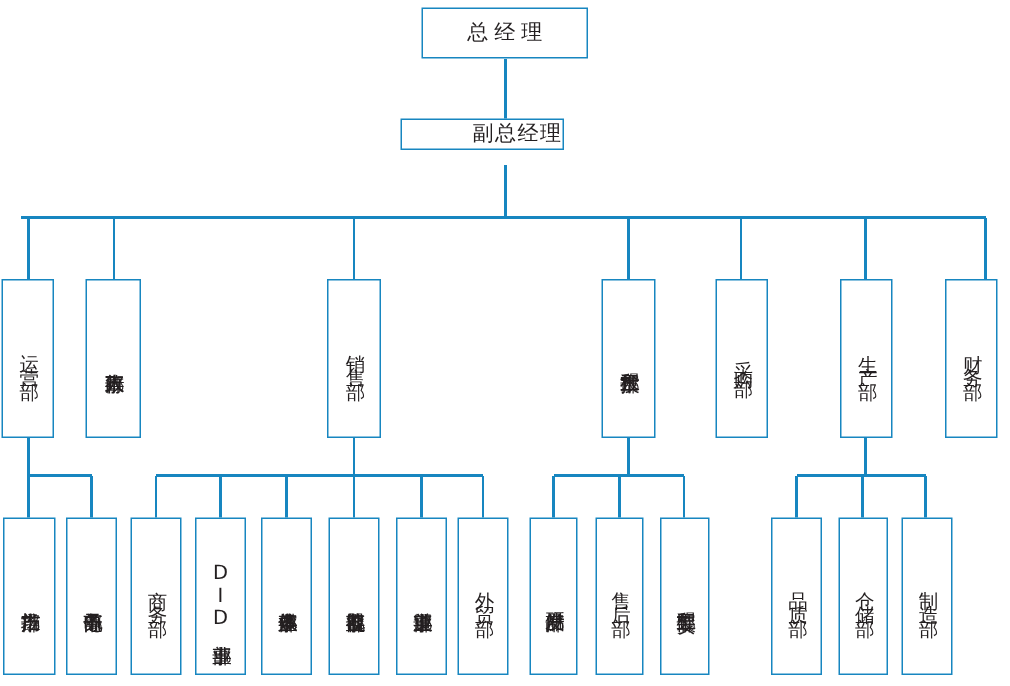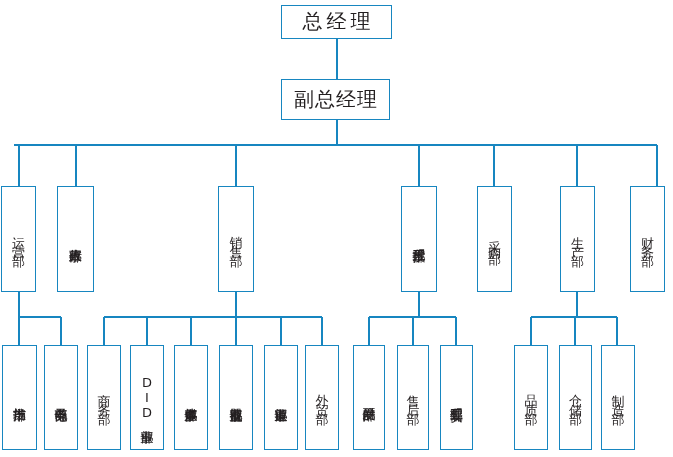--- a/index.html
+++ b/index.html
@@ -35,21 +35,21 @@
     justify-content: center;
     text-align: center;
     line-height: 1.18;
     z-index: 2;
   }
   .node .label {
     display: block;
   }
   
   .node.horiz {
-    font-size: 20px;
+    font-size: 14px;
   }
   .node.horiz .label {
     letter-spacing: 4px;
     text-indent: 4px;
     white-space: nowrap;
   }
   .node.horiz.tight .label {
     letter-spacing: 1px;
     text-indent: 1px;
   }
@@ -122,21 +122,21 @@
       <line x1="531" y1="317" x2="531" y2="345"></line>
       <line x1="575" y1="317" x2="575" y2="345"></line>
       <line x1="617" y1="317" x2="617" y2="345"></line>
     </g>
   </svg>
 
   <div class="node horiz" style="left:281px; top:5px; width:111px; height:34px;">
     <span class="label">总经理</span>
   </div>
 
-  <div class="node horiz tight" style="left:281px; top:79px; width:109px; height:41px;">
+  <div class="node horiz tight" style="left:267px; top:79px; width:109px; height:21px;justify-content:flex-end;">
     <span class="label">副总经理</span>
   </div>
 
   <div class="node vert loose" style="left:1px; top:186px; width:35px; height:106px;">
     <span class="label">运营部</span>
   </div>
 
   <div class="node vert snug" style="left:57px; top:186px; width:37px; height:106px;">
     <span class="label">行政人事部</span>
   </div>

